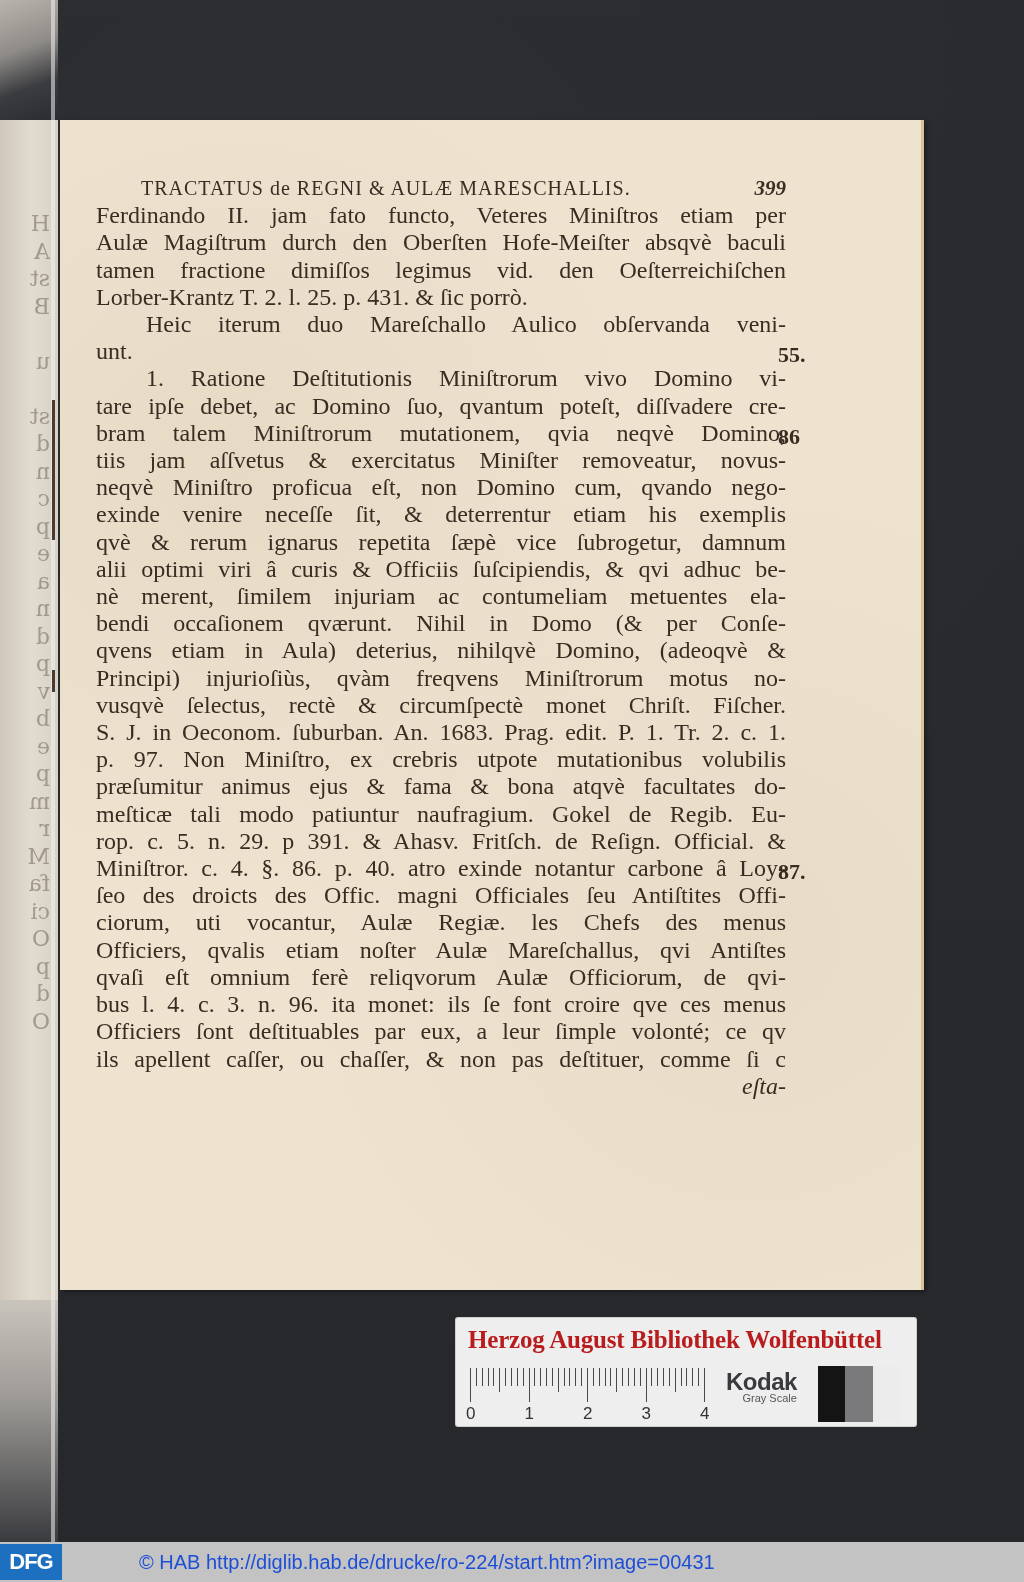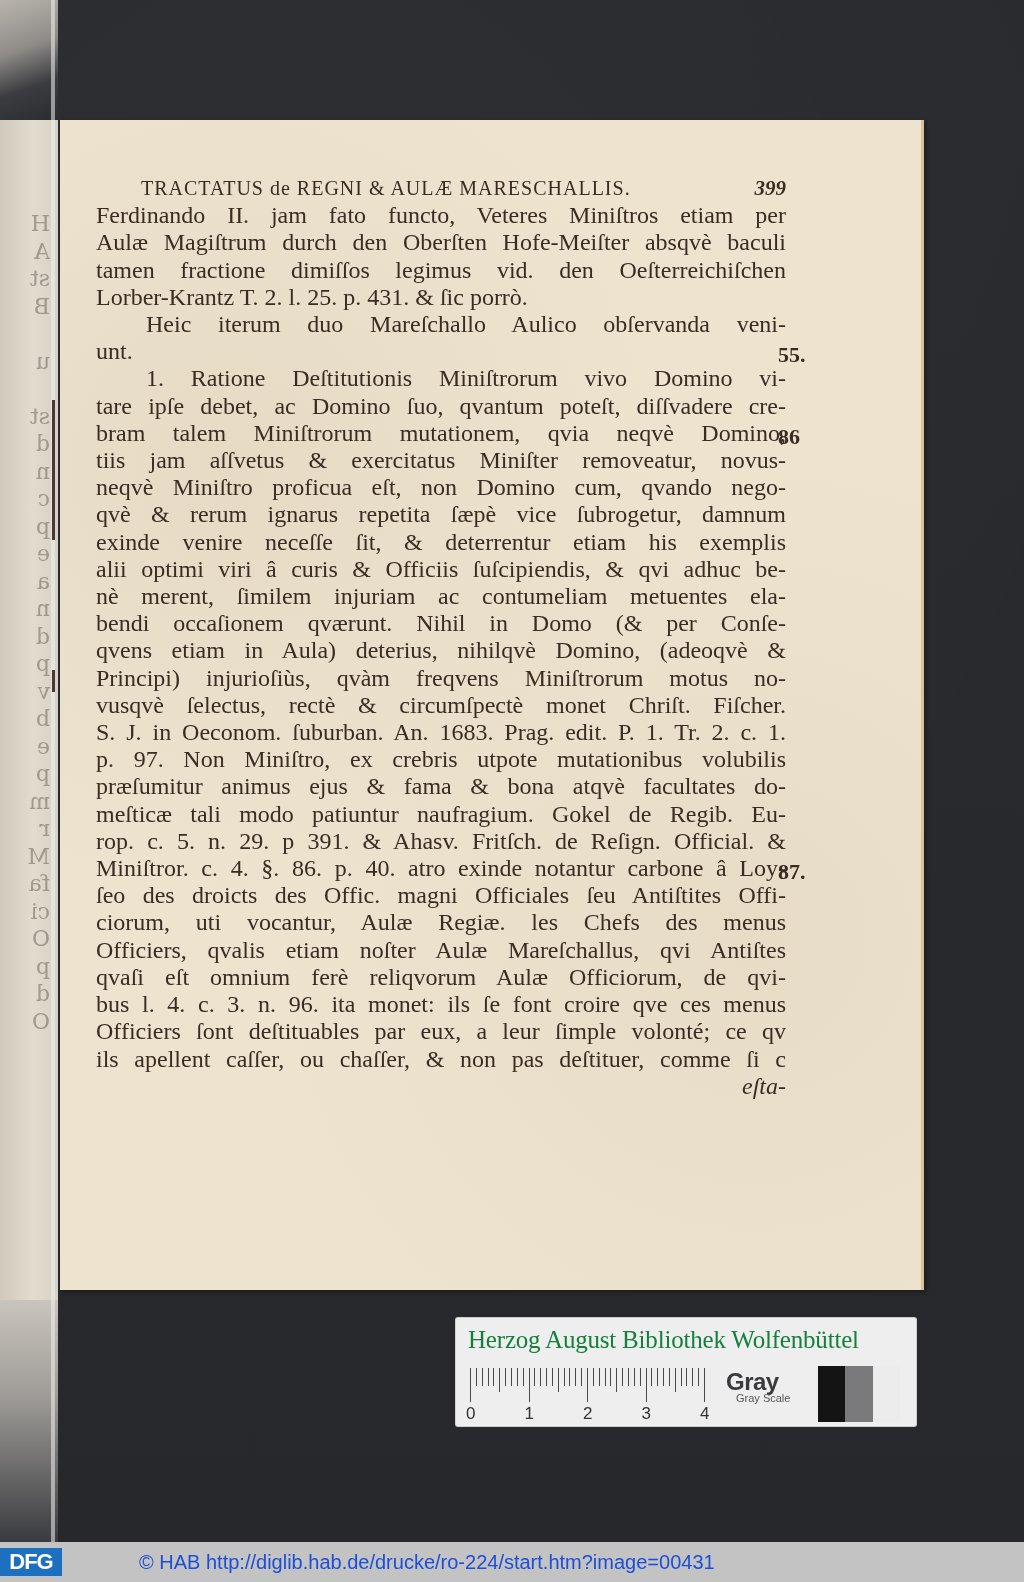--- a/index.html
+++ b/index.html
@@ -69,37 +69,37 @@
       color: #3a2c22; font-weight: bold;
     }
     
     .lib-label {
       position: absolute; left: 456px; top: 1318px; width: 460px; height: 108px;
       background: #eeeeef; border-radius: 2px;
       box-shadow: 0 0 0 1px #cfcfd2;
     }
     .lib-title {
       position: absolute; left: 12px; top: 8px; font-family: "Liberation Serif", serif;
-      font-weight: normal; font-size: 25px; color: #15803d; white-space: nowrap; letter-spacing: -0.2px;
+      font-weight: bold; font-size: 25px; color: #b91c1c; white-space: nowrap; letter-spacing: -0.2px;
     }
     .ruler { position: absolute; left: 14px; top: 50px; width: 240px; height: 56px; }
     .tick { position: absolute; top: 0; width: 1px; background: #4a4a4e; }
     .ruler-num { position: absolute; top: 36px; font-family: "Liberation Sans", sans-serif; font-size: 17px; color: #333; }
     .kodak { position: absolute; left: 270px; top: 50px; font-family: "Liberation Sans", sans-serif; }
     .kodak .brand { font-weight: bold; font-size: 24px; color: #3a3a3e; letter-spacing: -0.5px; }
     .kodak .sub { font-size: 11px; color: #555; margin-left: 10px; margin-top: -4px; text-align: right; }
     .gray-scale { position: absolute; left: 362px; top: 48px; width: 82px; height: 56px; display: flex; }
     .gray-scale span { flex: 1; }
     
     .footer {
       position: absolute; left: 0; top: 1542px; width: 1024px; height: 40px;
       background: #c3c3c3; display: flex; align-items: center;
     }
     .dfg {
-      width: 62px; height: 28px; background: #1d6fc0; color: #fff;
+      width: 62px; height: 36px; background: #1d6fc0; color: #fff;
       font-family: "Liberation Sans", sans-serif; font-weight: bold; font-size: 22px;
       display: flex; align-items: center; justify-content: center; letter-spacing: -1px;
     }
     .copyright {
       margin-left: 77px; font-family: "Liberation Sans", sans-serif; font-size: 20px; color: #1d4ed8;
     }
   </style>
 </head>
 <body>
 
@@ -154,22 +154,22 @@
         <span class="line">Aulæ Magiſtrum durch den Oberſten Hofe-Meiſter absqvè baculi</span>
         <span class="line">tamen fractione dimiſſos legimus vid. den Oeſterreichiſchen</span>
         <span class="line last">Lorber-Krantz T. 2. l. 25. p. 431. &amp; ſic porrò.</span>
         <span class="line indent">Heic iterum duo Mareſchallo Aulico obſervanda veni-</span>
         <span class="line last">unt.</span>
         <span class="line indent">1.   Ratione Deſtitutionis Miniſtrorum vivo Domino vi-</span>
         <span class="line">tare ipſe debet, ac Domino ſuo, qvantum poteſt, diſſvadere cre-</span>
         <span class="line">bram talem Miniſtrorum mutationem, qvia neqvè Domino,</span>
         <span class="line">tiis jam aſſvetus &amp; exercitatus Miniſter removeatur, novus-</span>
         <span class="line">neqvè Miniſtro proficua eſt, non Domino cum, qvando nego-</span>
+        <span class="line">exinde venire neceſſe ſit, &amp; deterrentur etiam his exemplis</span>
         <span class="line">qvè &amp; rerum ignarus repetita ſæpè vice ſubrogetur, damnum</span>
-        <span class="line">exinde venire neceſſe ſit, &amp; deterrentur etiam his exemplis</span>
         <span class="line">alii optimi viri â curis &amp; Officiis ſuſcipiendis, &amp; qvi adhuc be-</span>
         <span class="line">nè merent, ſimilem injuriam ac contumeliam metuentes ela-</span>
         <span class="line">bendi occaſionem qværunt.   Nihil in Domo (&amp; per Conſe-</span>
         <span class="line">qvens etiam in Aula) deterius, nihilqvè Domino, (adeoqvè &amp;</span>
         <span class="line">Principi) injurioſiùs, qvàm freqvens Miniſtrorum motus no-</span>
         <span class="line">vusqvè ſelectus, rectè &amp; circumſpectè monet Chriſt. Fiſcher.</span>
         <span class="line">S. J. in Oeconom. ſuburban. An. 1683. Prag. edit. P. 1. Tr. 2. c. 1.</span>
         <span class="line">p. 97.   Non Miniſtro, ex crebris utpote mutationibus volubilis</span>
         <span class="line">præſumitur animus ejus &amp; fama &amp; bona atqvè facultates do-</span>
         <span class="line">meſticæ tali modo patiuntur naufragium. Gokel de Regib. Eu-</span>
@@ -236,21 +236,21 @@
       <div class="tick" style="left: 222.3px; height: 18px;"></div>
       <div class="tick" style="left: 228.15px; height: 18px;"></div>
       <div class="tick" style="left: 234px; height: 34px;"></div>
       <span class="ruler-num" style="left: -4px;">0</span>
       <span class="ruler-num" style="left: 54.5px;">1</span>
       <span class="ruler-num" style="left: 113px;">2</span>
       <span class="ruler-num" style="left: 171.5px;">3</span>
       <span class="ruler-num" style="left: 230px;">4</span>
     </div>
   <div class="kodak">
-    <div class="brand">Gray</div>
+    <div class="brand">Kodak</div>
     <div class="sub">Gray Scale</div>
   </div>
   <div class="gray-scale" id="gray-scale">
       <span style="background: rgb(20, 20, 20);"></span>
       <span style="background: rgb(122, 122, 124);"></span>
       <span style="background: rgb(236, 236, 236);"></span>
     </div>
 </div>
 
 <div class="footer">

